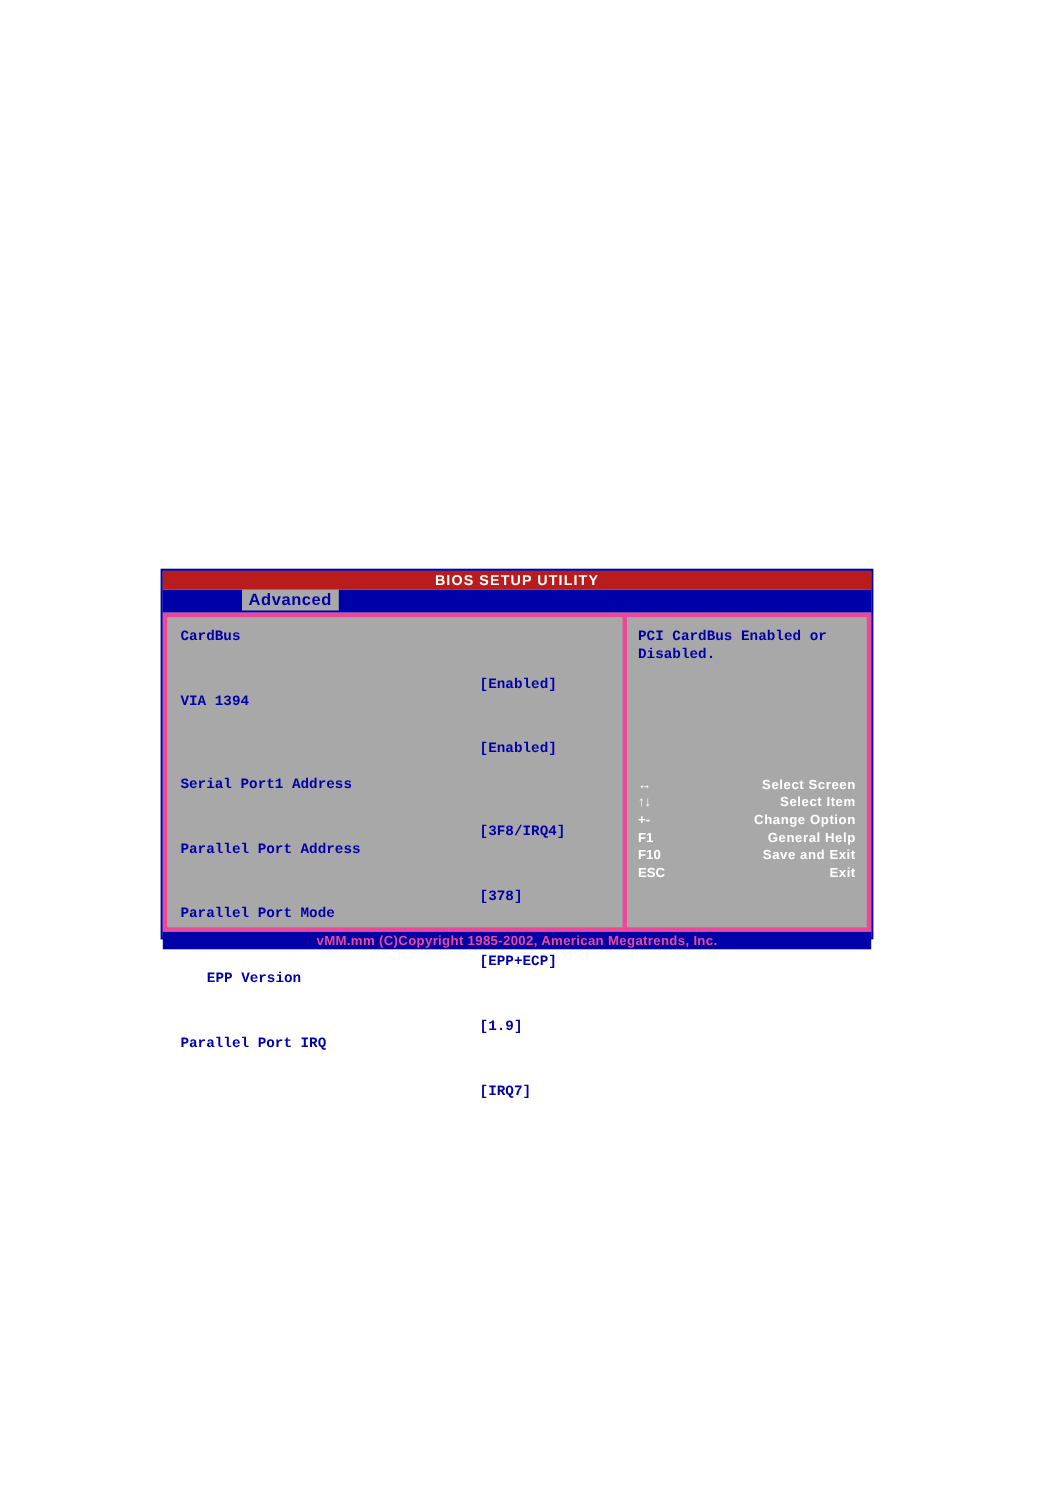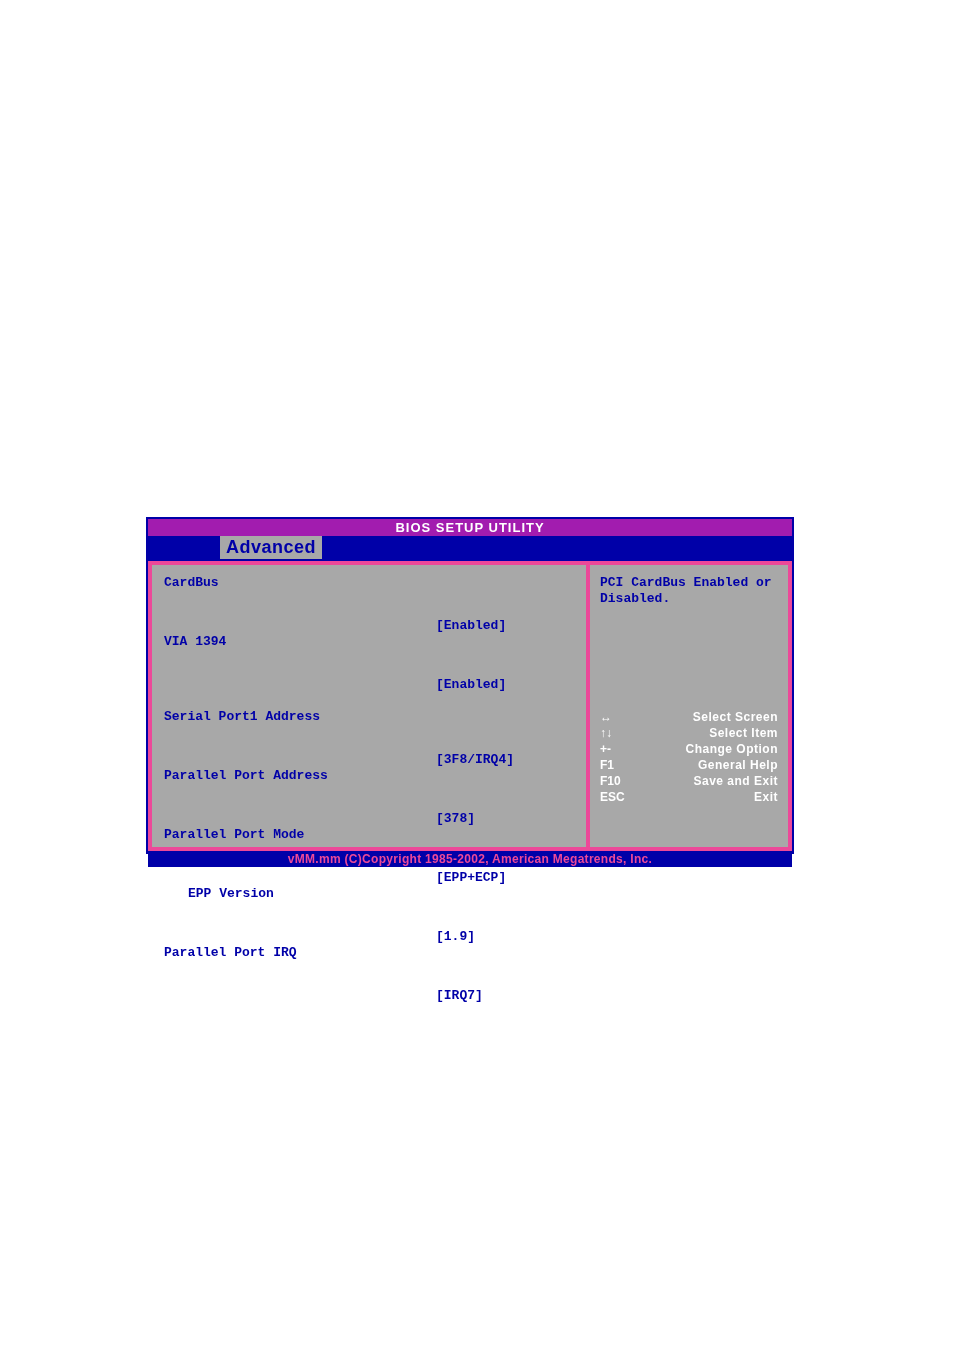--- a/index.html
+++ b/index.html
@@ -16,59 +16,59 @@
     }
     .bios-container {
       position: absolute;
       left: 146px;
       top: 517px;
       width: 648px;
       height: 337px;
       border: 2px solid #0000a8;
     }
     .title-bar {
-      background: #a21caf;
+      background: #b91c1c;
       color: #ffffff;
       text-align: center;
       font-family: Arial, sans-serif;
       font-weight: bold;
       font-size: 13px;
       padding: 1px 0;
       letter-spacing: 1px;
     }
     .menu-bar {
       background: #0000a8;
       padding: 0 0 2px 72px;
     }
     .menu-tab {
       display: inline-block;
       background: #a8a8a8;
       color: #0000a8;
       font-family: Arial, sans-serif;
       font-weight: bold;
-      font-size: 18px;
+      font-size: 15px;
       padding: 1px 6px;
       letter-spacing: 0.5px;
     }
     .content-area {
       display: flex;
       height: 290px;
       background: #ec4899;
     }
     .main-panel {
       flex: 1;
       background: #a8a8a8;
       margin: 4px 2px 4px 4px;
       padding: 10px 12px;
       color: #0000a8;
       font-weight: bold;
       position: relative;
     }
     .side-panel {
-      width: 198px;
+      width: 218px;
       background: #a8a8a8;
       margin: 4px 4px 4px 2px;
       padding: 10px 10px;
       color: #0000a8;
       font-weight: bold;
     }
     .setting-row {
       display: flex;
       line-height: 16px;
     }

